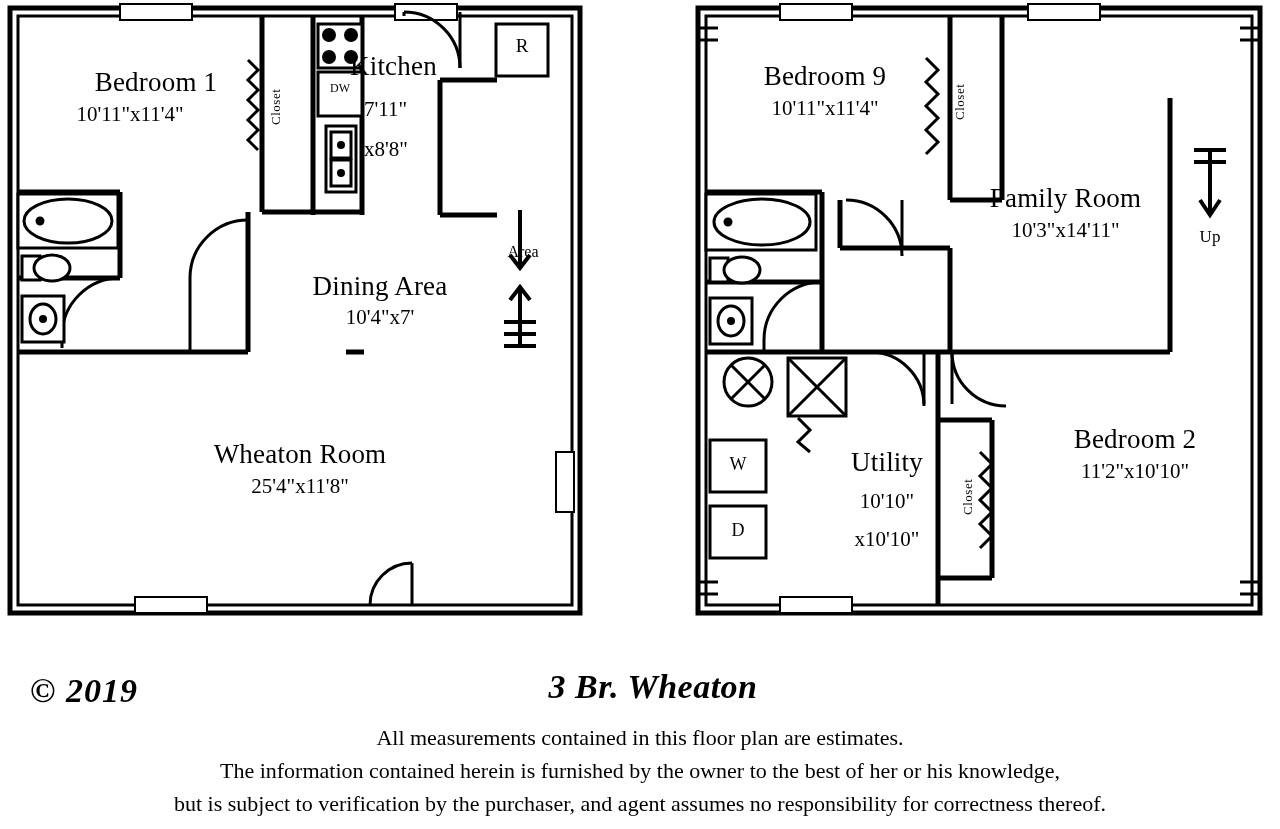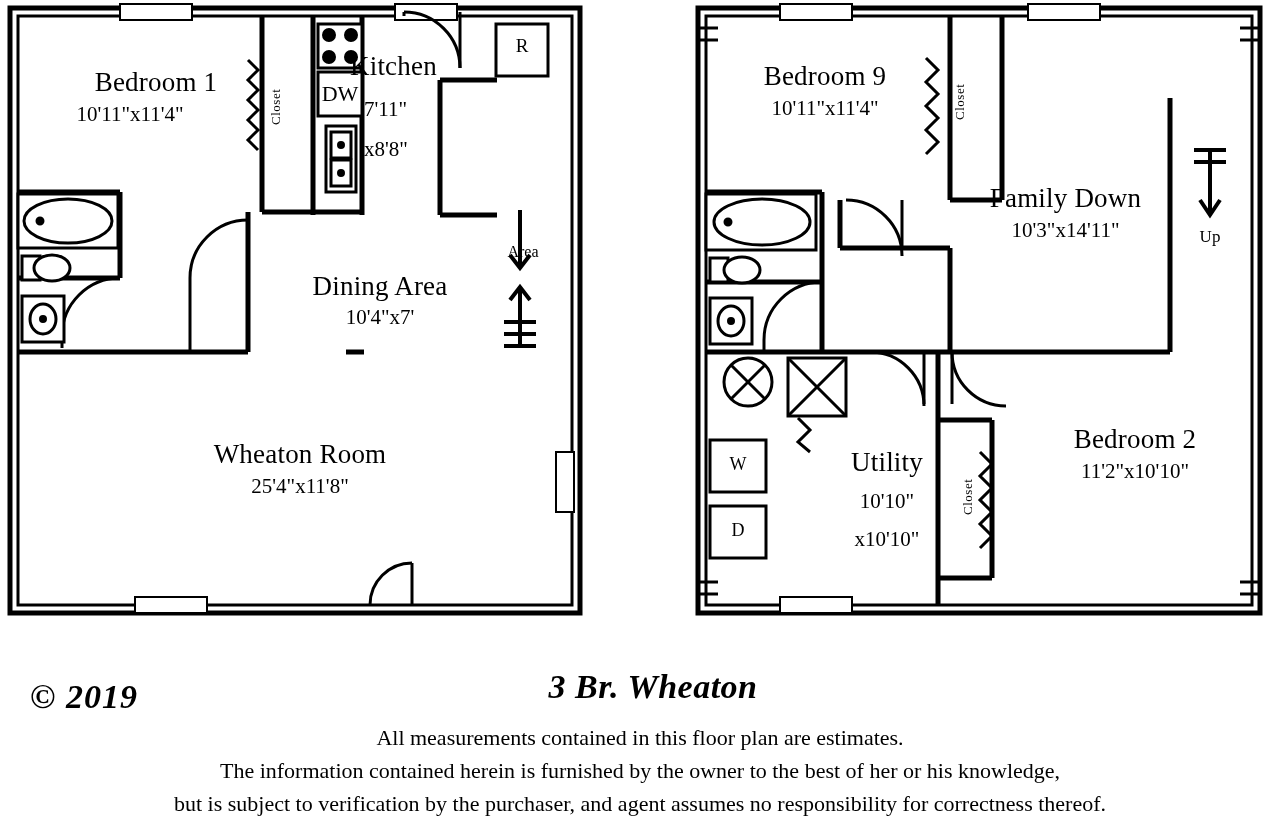--- a/index.html
+++ b/index.html
@@ -58,21 +58,21 @@
   #footer {
     position: absolute;
     left: 0;
     top: 630px;
     width: 1280px;
     height: 199px;
   }
   #copyright {
     position: absolute;
     left: 30px;
-    top: 48px;
+    top: 42px;
     font-size: 34px;
     font-weight: bold;
     font-style: italic;
     letter-spacing: 1px;
   }
   #plan-title {
     position: absolute;
     left: 0;
     top: 38px;
     width: 1280px;
@@ -213,21 +213,21 @@
 
     <div class="lbl room-name" style="left:0px; top:68px; width:312px;">Bedroom 1</div>
     <div class="lbl room-dim" style="left:0px; top:103px; width:260px;">10'11"x11'4"</div>
 
     <div class="lbl closet-lbl vert" style="left:246px; top:100px; width:60px;">Closet</div>
 
     <div class="lbl room-name" style="left:350px; top:52px; width:190px; text-align:left;">Kitchen</div>
     <div class="lbl room-dim" style="left:364px; top:98px; width:110px; text-align:left;">7'11"</div>
     <div class="lbl room-dim" style="left:364px; top:138px; width:110px; text-align:left;">x8'8"</div>
 
-    <div class="lbl tiny" style="left:316px; top:82px; width:48px; font-size:22px;">DW</div>
+    <div class="lbl tiny" style="left:316px; top:82px; width:48px; font-size:12px;">DW</div>
     <div class="lbl tiny" style="left:496px; top:36px; width:52px; font-size:19px;">R</div>
 
     <div class="lbl room-name" style="left:270px; top:272px; width:220px;">Dining Area</div>
     <div class="lbl room-dim" style="left:270px; top:306px; width:220px;">10'4"x7'</div>
 
     <div class="lbl tiny" style="left:488px; top:244px; width:70px; font-size:16px;">Area</div>
 
     <div class="lbl room-name" style="left:190px; top:440px; width:220px;">Wheaton Room</div>
     <div class="lbl room-dim" style="left:190px; top:475px; width:220px;">25'4"x11'8"</div>
   </div>
@@ -350,21 +350,21 @@
         <line x1="514" y1="150" x2="546" y2="150"></line>
         <line x1="514" y1="162" x2="546" y2="162"></line>
       </g>
     </svg>
 
     <div class="lbl room-name" style="left:30px; top:62px; width:230px;">Bedroom 9</div>
     <div class="lbl room-dim" style="left:30px; top:97px; width:230px;">10'11"x11'4"</div>
 
     <div class="lbl closet-lbl vert" style="left:250px; top:95px; width:60px;">Closet</div>
 
-    <div class="lbl room-name" style="left:278px; top:184px; width:215px;">Family Down</div>
+    <div class="lbl room-name" style="left:278px; top:184px; width:215px;">Family Room</div>
     <div class="lbl room-dim" style="left:278px; top:219px; width:215px;">10'3"x14'11"</div>
 
     <div class="lbl tiny" style="left:500px; top:228px; width:60px; font-size:17px;">Up</div>
 
     <div class="lbl room-name" style="left:340px; top:425px; width:230px;">Bedroom 2</div>
     <div class="lbl room-dim" style="left:340px; top:460px; width:230px;">11'2"x10'10"</div>
 
     <div class="lbl closet-lbl vert" style="left:258px; top:490px; width:60px;">Closet</div>
 
     <div class="lbl room-name" style="left:112px; top:448px; width:190px;">Utility</div>

